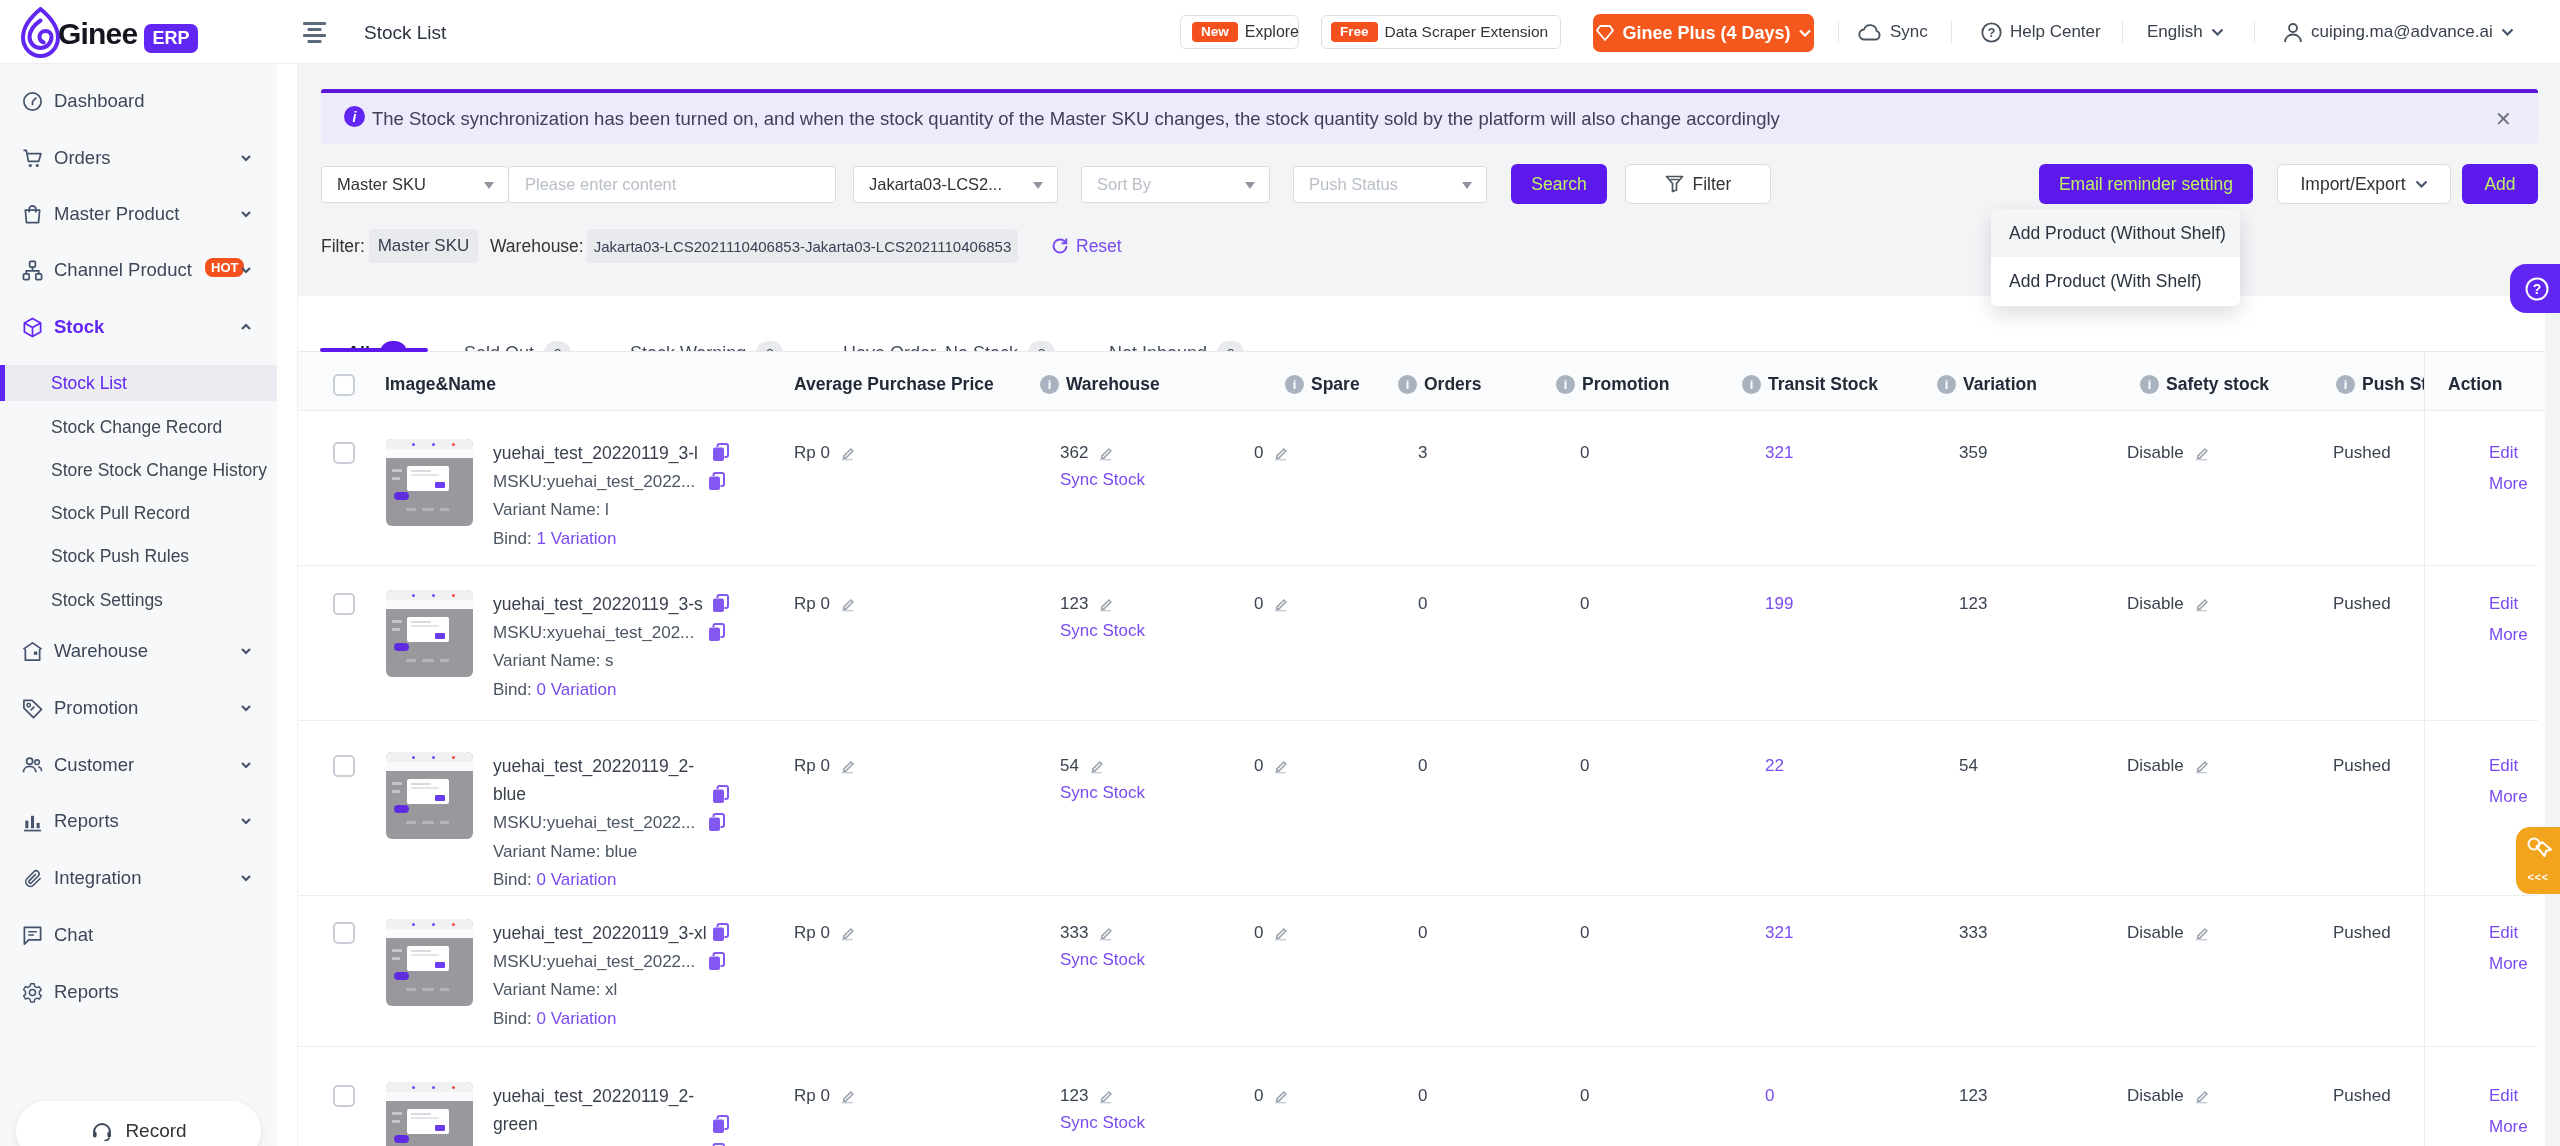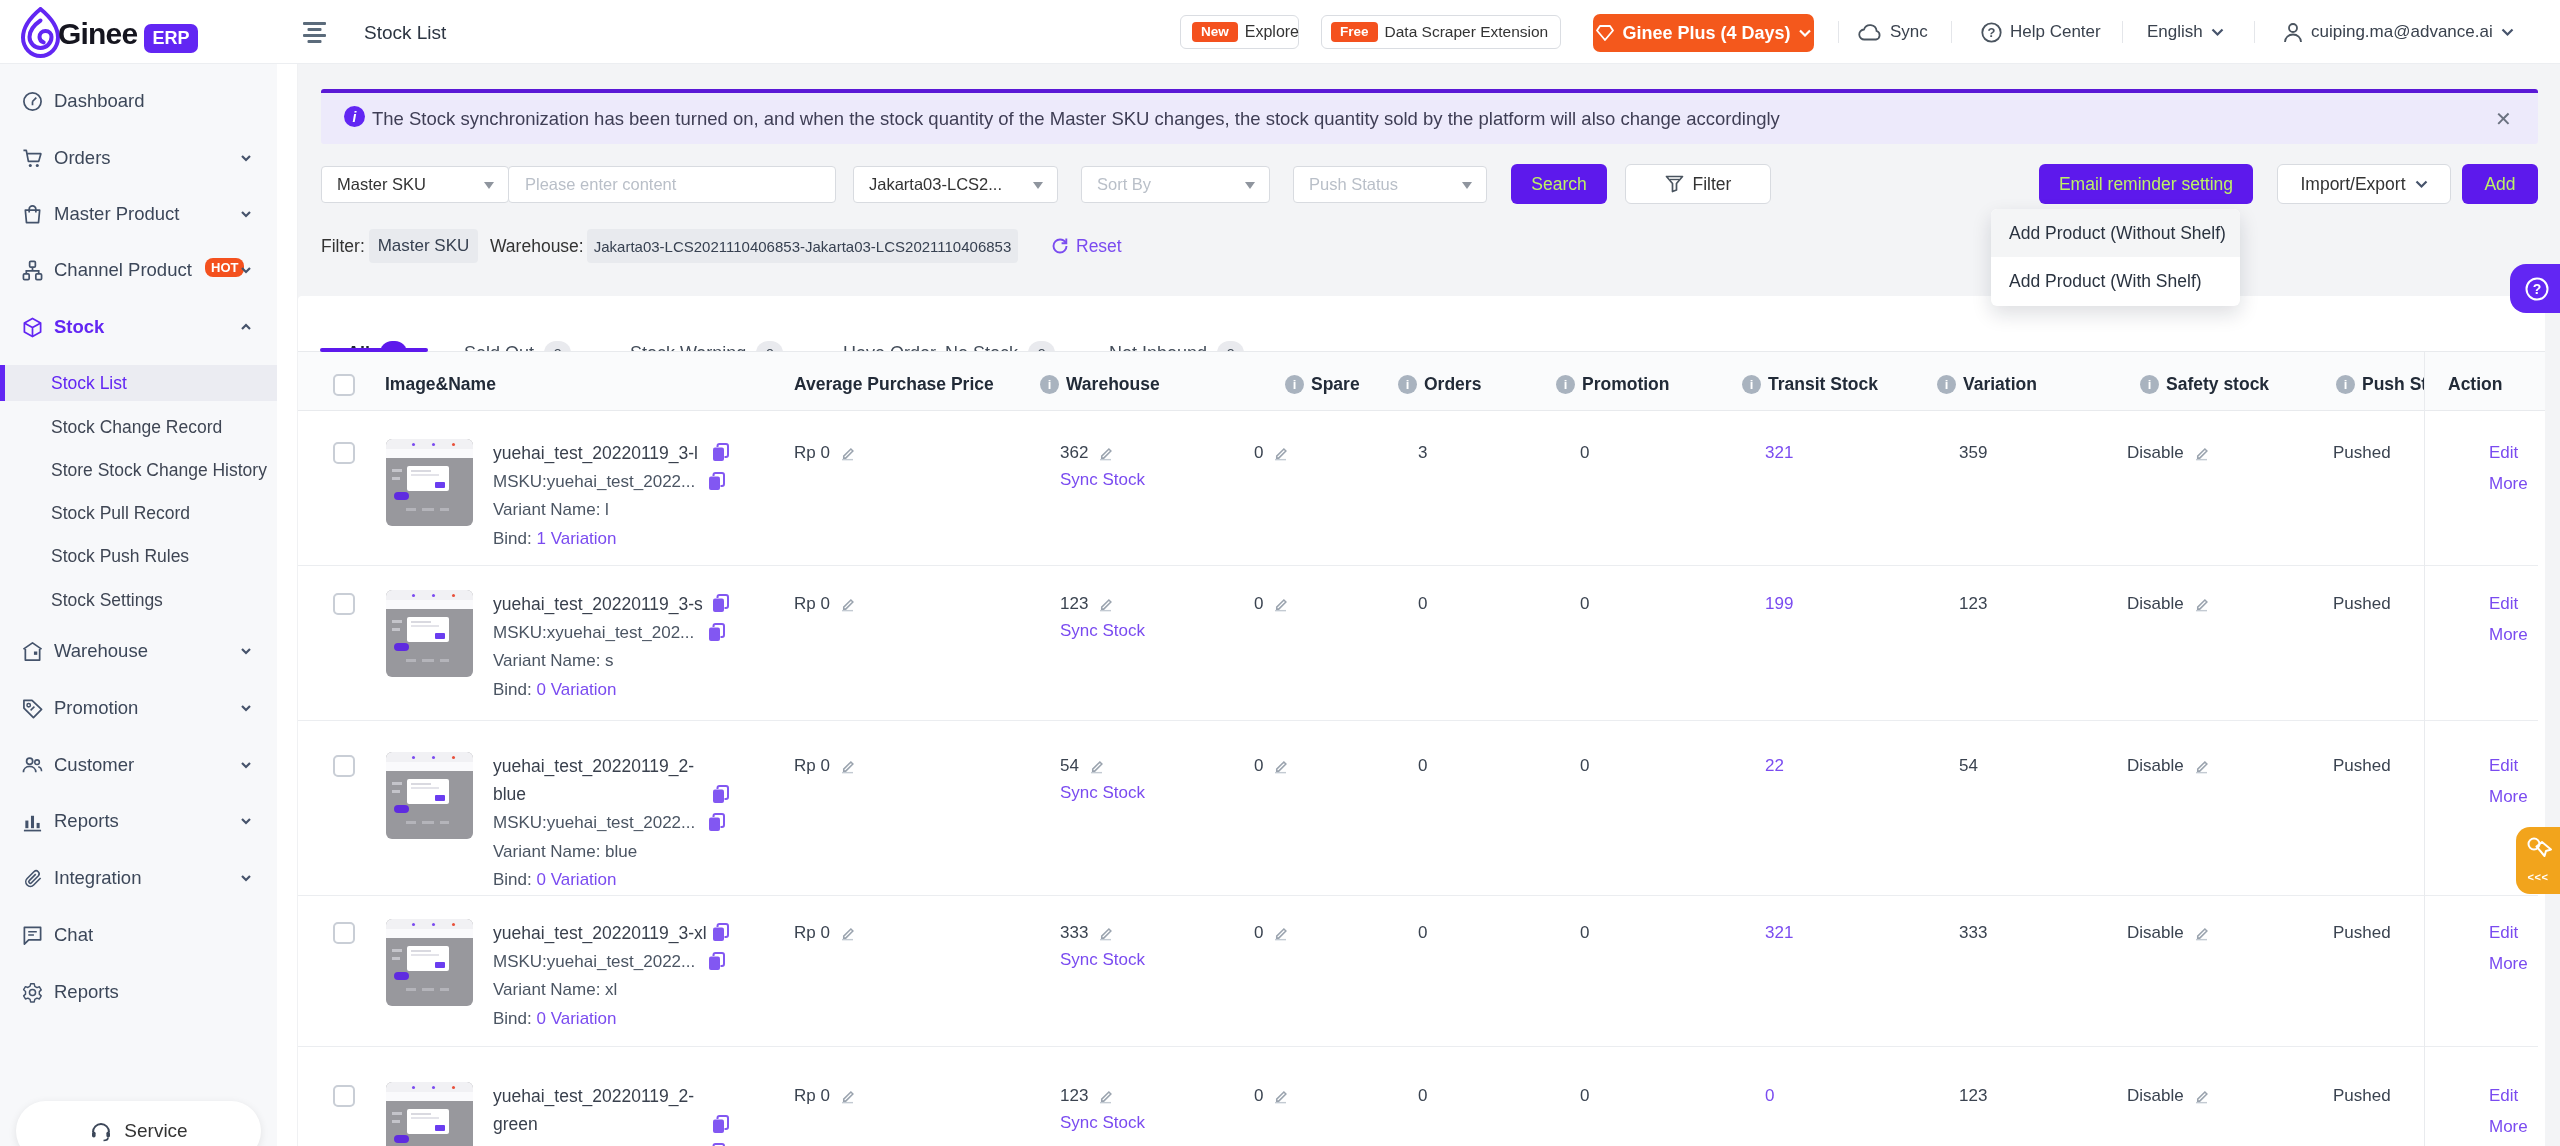--- a/index.html
+++ b/index.html
@@ -262,21 +262,21 @@
         </svg>
     <span class="lb">Reports</span>
   </div>
   <div class="abs" style="left:16px;top:1037px;width:245px;height:60px;background:#fff;border-radius:30px;box-shadow:0 2px 8px rgba(0,0,0,0.09);display:flex;align-items:center;justify-content:center;gap:11px;">
     <svg width="24" height="24" viewBox="0 0 24 24">
           <path d="M4 13a8 8 0 0 1 16 0" fill="none" stroke="#3c4759" stroke-width="1.9"></path>
           <rect x="3" y="12.5" width="3.6" height="6" rx="1.8" fill="#3c4759"></rect>
           <rect x="17.4" y="12.5" width="3.6" height="6" rx="1.8" fill="#3c4759"></rect>
           <path d="M19 18.5c0 2-1.8 3-4.5 3" fill="none" stroke="#3c4759" stroke-width="1.7"></path>
         </svg>
-    <span style="font-size:19px;color:#333;">Service</span>
+    <span style="font-size:19px;color:#333;">Record</span>
   </div>
 </div>
 <div id="gutter"></div>
 <div id="content">
   <div id="banner">
     <div class="abs" style="left:23px;top:13px;width:21px;height:21px;border-radius:50%;background:#6226f3;color:#fff;font-size:14px;font-weight:bold;display:flex;align-items:center;justify-content:center;font-style:italic;">i</div>
     <div class="abs" style="left:51px;top:0;height:51px;display:flex;align-items:center;font-size:18.5px;color:#3f3e55;font-weight:500;">The Stock synchronization has been turned on, and when the stock quantity of the Master SKU changes, the stock quantity sold by the platform will also change accordingly</div>
     <div class="abs" style="left:2174px;top:0;height:51px;display:flex;align-items:center;font-size:20px;color:#6b7280;">✕</div>
   </div>
   <div class="ctl" style="left:23px;width:188px;padding-left:15px;">Master SKU<span class="caret"></span></div>

